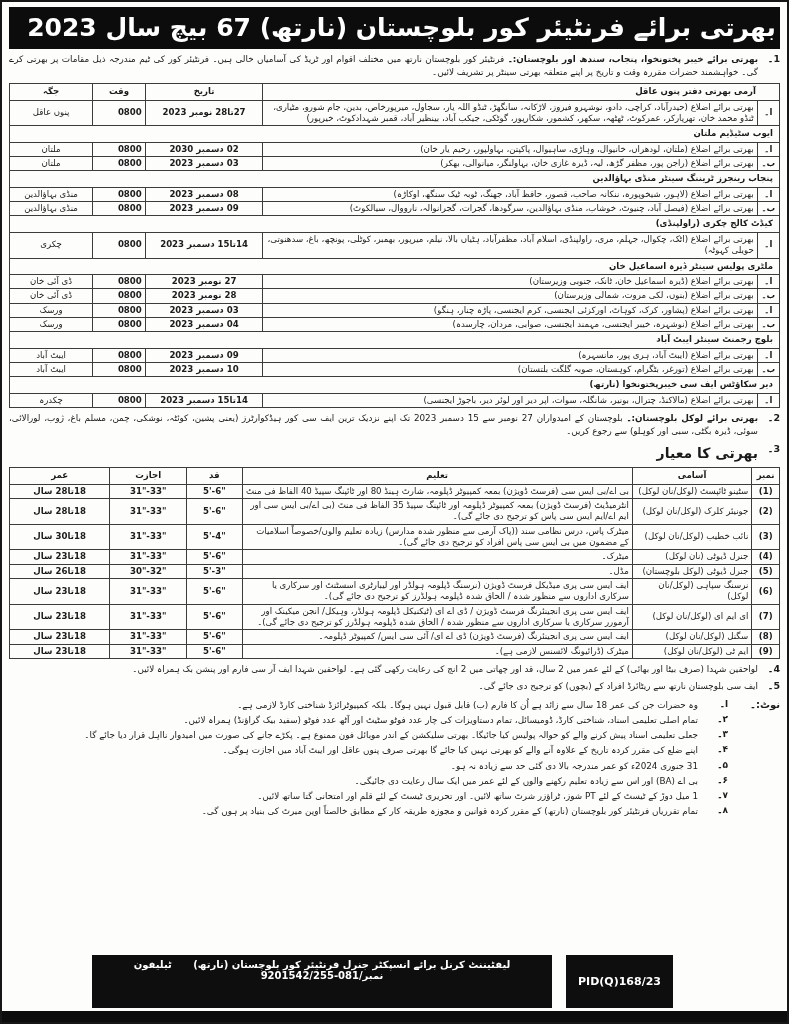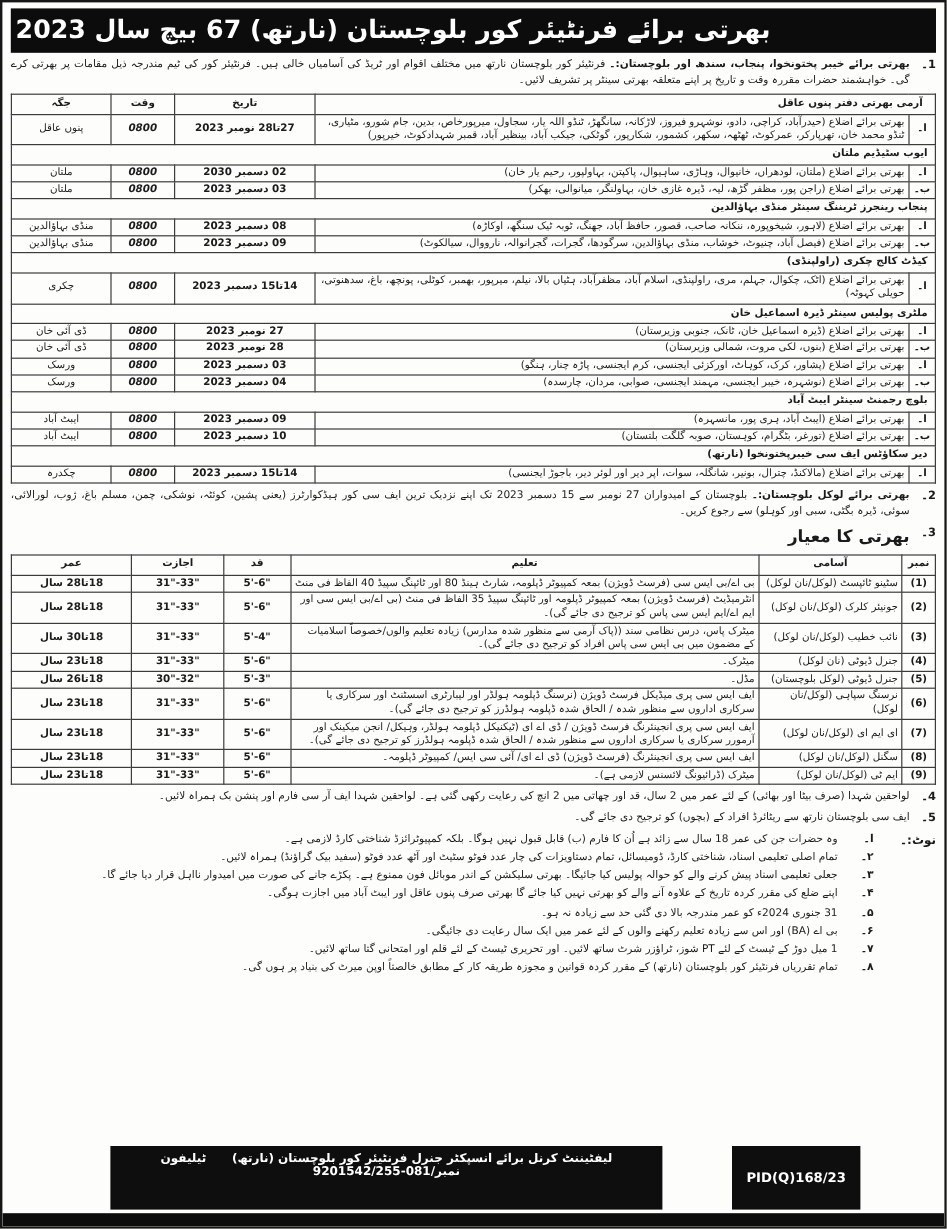--- a/index.html
+++ b/index.html
@@ -7,42 +7,42 @@
   .page {
     width:789px; height:1024px; margin:0 auto; position:relative;
     background:#fdfdfb; overflow:hidden;
     font-family:"DejaVu Sans", sans-serif;
     direction:rtl; color:#1b1b1b;
     border:2px solid #161616;
     padding:5px 7px 0 7px;
   }
   
   .titlebar {
-    background:#0c0c0c; color:#fff; text-align:left;
-    font-size:21px; font-weight:bold; padding:6px 4px 7px 4px;
+    background:#0c0c0c; color:#fff; text-align:right;
+    font-size:25px; font-weight:bold; padding:6px 4px 7px 4px;
     letter-spacing:0.5px;
   }
   
   .num-row { display:flex; direction:rtl; align-items:flex-start; margin-top:4px; }
   .marker { flex:0 0 22px; font-size:9.5px; font-weight:bold; text-align:right; }
   .num-row .body { flex:1; font-size:8.8px; line-height:1.5; text-align:justify; }
   .lead { font-weight:bold; }
   
   table { border-collapse:collapse; width:100%; direction:rtl; }
   table.sched { margin-top:4px; }
   table.crit { margin-top:3px; }
   th, td { border:1px solid #3c3c3c; font-size:8.6px; line-height:1.32; padding:1px 3px; vertical-align:middle; }
   th { font-weight:bold; text-align:center; padding:2px 3px; }
   td.cell-serial { text-align:center; width:20px; font-weight:bold; }
   td.cell-districts { text-align:right; }
   td.cell-date { text-align:center; font-weight:bold; white-space:nowrap;margin-top:12px; }
-  td.cell-time { text-align:center; font-weight:bold; direction:ltr;font-style:italic; }
+  td.cell-time { text-align:right; font-weight:bold; direction:ltr; }
   td.cell-place { text-align:center; }
   tr.sec-row td { font-weight:bold; text-align:right; padding:2px 6px; background:#fdfdfb; }
-  th.office-head { text-align:right; padding-right:10px; }
+  th.office-head { text-align:right; padding-right:23px; }
   td.cell-num { text-align:center; font-weight:bold; direction:ltr; }
   td.cell-post { text-align:right;margin-left:12px; }
   td.cell-edu { text-align:right; }
   td.cell-measure { text-align:center; direction:ltr; font-weight:bold; white-space:nowrap; }
   td.cell-age { text-align:center; font-weight:bold; white-space:nowrap; }
   
   .criteria-heading { margin-top:5px; }
   .criteria-heading .body { font-weight:bold; font-size:14px; }
   
   .note-block { display:flex; direction:rtl; margin-top:5px; }
@@ -56,21 +56,21 @@
     position:absolute; bottom:14px; left:10px; right:10px;
     display:flex; direction:ltr; align-items:stretch; gap:14px;
     padding-left:80px;
   }
   .sig-bar {
     background:#0e0e0e; color:#fff; font-size:10px; font-weight:bold;
     padding:4px 28px; flex:0 0 460px; text-align:center; direction:rtl;
   }
   .pid-box {
     background:#0e0e0e; color:#fff; font-size:11px; font-weight:bold;
-    padding:20px 12px; direction:ltr; display:flex; align-items:center;margin-left:44px;
+    padding:20px 12px; direction:ltr; display:flex; align-items:center;
   }
   .bottom-strip { position:absolute; bottom:0; left:0; right:0; height:11px; background:#0c0c0c; }
 </style>
 </head>
 <body>
 
 <div class="page">
 
   <div class="titlebar">بھرتی برائے فرنٹیئر کور بلوچستان (نارتھ) 67 بیچ سال 2023</div>
 

